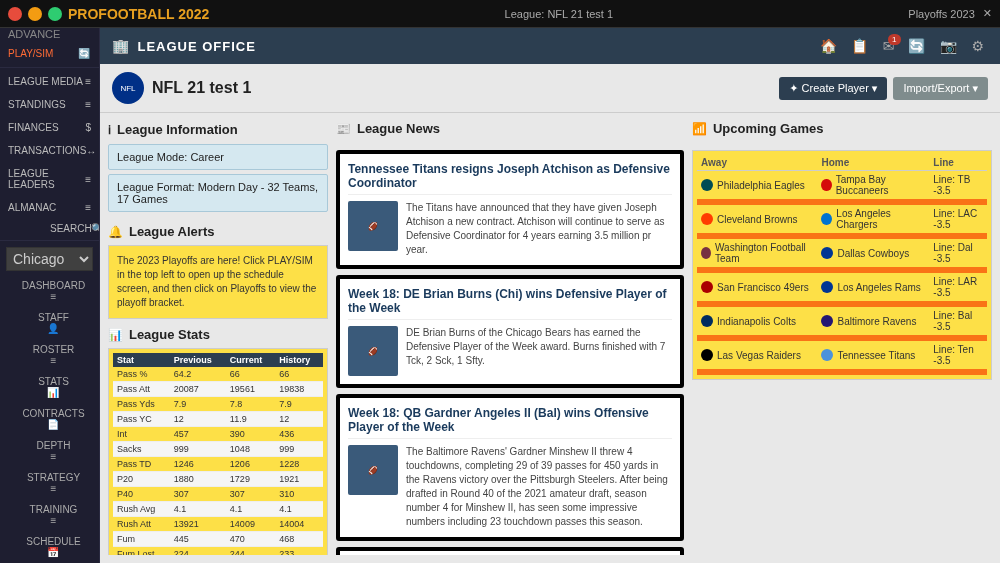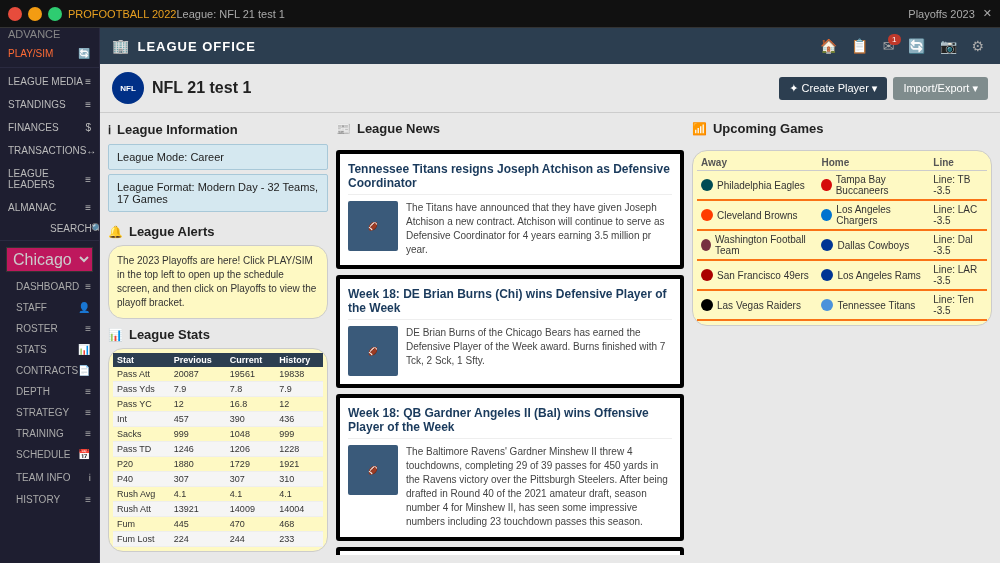--- a/index.html
+++ b/index.html
@@ -1,77 +1,77 @@
 <!DOCTYPE html>
 <html><head>
   <meta charset="utf-8">
   <style>
     * { box-sizing: border-box; margin: 0; padding: 0; }
     body { font-family: Arial, sans-serif; font-size: 12px; background: #1a1a2e; color: #ccc; width: 1000px; height: 563px; overflow: hidden; display: flex; flex-direction: column; }
 
     
     .top-bar { background: #111; height: 28px; display: flex; align-items: center; justify-content: space-between; padding: 0 8px; border-bottom: 1px solid #333; flex-shrink: 0; }
     .top-bar-left { display: flex; align-items: center; gap: 6px; }
-    .top-bar-logo { color: #e8a020; font-weight: normal; font-size: 11px; }
-    .top-bar-title { color: #aaa; font-size: 11px; flex: 1; }
+    .top-bar-logo { color: #e8a020; font-weight: bold; font-size: 14px; }
+    .top-bar-title { color: #aaa; font-size: 11px; flex: 1; text-align: center; }
     .top-bar-right { color: #aaa; font-size: 11px; display: flex; align-items: center; gap: 8px; }
     .win-btn { width: 14px; height: 14px; border-radius: 50%; display: inline-block; cursor: pointer; }
     .win-btn.close { background: #e74c3c; }
     .win-btn.min { background: #f39c12; }
     .win-btn.max { background: #2ecc71; }
 
     
     .main-layout { display: flex; flex: 1; overflow: hidden; }
 
     
     .sidebar { width: 100px; background: #1e1e30; display: flex; flex-direction: column; flex-shrink: 0; overflow-y: auto; border-right: 1px solid #2a2a40; }
     .sidebar-playoffs { background: #c0392b; color: white; padding: 10px 8px; font-size: 11px; font-weight: bold; text-align: center; cursor: pointer; }
     .sidebar-section-label { color: #888; font-size: 11px; padding: 0 8px 2px; text-transform: uppercase; }
     .sidebar-item { display: flex; align-items: center; justify-content: space-between; padding: 6px 8px; color: #bbb; font-size: 10px; cursor: pointer; }
     .sidebar-item.active { color: #ff6b35; }
     .sidebar-divider { border: none; border-top: 1px solid #2a2a40; margin: 2px 0; }
     .sidebar-search { padding: 4px 6px; margin-left: 44px; }
     .team-selector { padding: 4px 6px; }
-    .team-selector select { width: 100%; background: #be185d; border: 1px solid #333; color: #ccc; font-size: 16px; padding: 2px; }
-    .sidebar-sub-item { padding: 5px 8px 5px 16px; color: #aaa; font-size: 10px; cursor: pointer; display: flex; align-items: center; justify-content: space-between; }
+    .team-selector select { width: 100%; background: #404040; border: 1px solid #333; color: #ccc; font-size: 14px; padding: 2px; }
+    .sidebar-sub-item { padding: 5px 8px 5px 16px; color: #aaa; font-size: 10px; cursor: pointer; display: flex; align-items: center; justify-content: space-between; flex-direction: column; }
     .badge { background: #c0392b; color: white; border-radius: 8px; padding: 1px 4px; font-size: 8px; }
 
     
     .content-area { flex: 1; display: flex; flex-direction: column; overflow: hidden; background: #f0f0f0; }
 
     
     .lo-header { background: #2c3e50; color: white; padding: 6px 12px; display: flex; align-items: center; gap: 8px; flex-shrink: 0; height: 36px; }
     .lo-header-icon { font-size: 14px; }
     .lo-header-title { font-size: 13px; font-weight: bold; text-transform: uppercase; letter-spacing: 1px; flex: 1; }
     .lo-header-actions { display: flex; gap: 6px; align-items: center; }
     .lo-icon-btn { background: none; border: none; color: #aaa; font-size: 14px; cursor: pointer; padding: 2px 4px; }
 
     
     .nfl-header { background: #e8e8e8; padding: 8px 12px; display: flex; align-items: center; justify-content: space-between; border-bottom: 1px solid #ccc; flex-shrink: 0; }
     .nfl-title-area { display: flex; align-items: center; gap: 8px; }
-    .nfl-logo { width: 32px; height: 32px; background: #003087; border-radius: 50%; display: flex; align-items: center; justify-content: center; color: white; font-size: 8px; font-weight: bold; }
+    .nfl-logo { width: 32px; height: 32px; background: #003087; border-radius: 50%; display: flex; align-items: center; justify-content: center; color: white; font-size: 8px; font-weight: normal; }
     .nfl-title { font-size: 16px; font-weight: bold; color: #222; }
     .nfl-actions { display: flex; gap: 6px; }
     .btn-primary { background: #2c3e50; color: white; border: none; padding: 5px 10px; font-size: 11px; cursor: pointer; border-radius: 3px; display: flex; align-items: center; gap: 4px; }
     .btn-secondary { background: #7f8c8d; color: white; border: none; padding: 5px 10px; font-size: 11px; cursor: pointer; border-radius: 3px; display: flex; align-items: center; gap: 4px; }
 
     
     .main-content { display: flex; flex: 1; overflow: hidden; gap: 0; background: #e8e8e8; padding: 8px; gap: 8px; }
 
     
     .col-left { width: 220px; flex-shrink: 0; display: flex; flex-direction: column; gap: 8px; overflow-y: auto; }
     .col-center { flex: 1; display: flex; flex-direction: column; gap: 8px; overflow-y: auto; }
     .col-right { width: 300px; flex-shrink: 0; display: flex; flex-direction: column; gap: 8px; overflow-y: auto; }
 
     
     .section-header { display: flex; align-items: center; gap: 6px; font-size: 13px; font-weight: bold; color: #222; margin-bottom: 6px; }
     .section-icon { font-size: 12px; }
 
     
-    .card { background: #fef9c3; border: 1px solid #ccc; border-radius: 15px; padding: 8px; }
+    .card { background: #fde047; border: 1px solid #ccc; border-radius: 0; padding: 8px; }
 
     
     .info-item { background: #d5e8f0; border: 1px solid #a8c8d8; padding: 6px 8px; margin-bottom: 4px; border-radius: 2px; font-size: 11px; color: #222; }
 
     
     .alert-text { font-size: 10px; color: #333; line-height: 1.4; }
 
     
     .stats-table { width: 100%; border-collapse: collapse; font-size: 9px; }
     .stats-table th { background: #2c3e50; color: white; padding: 2px 4px; text-align: left; }
@@ -81,21 +81,21 @@
     
     .news-item { background: white; border: 4px solid #000000; border-radius: 3px; padding: 8px; margin-bottom: 6px; }
     .news-title { font-size: 12px; font-weight: bold; color: #1a3a5c; margin-bottom: 6px; border-bottom: 1px solid #eee; padding-bottom: 4px; }
     .news-body { display: flex; gap: 8px; }
     .news-img { width: 50px; height: 50px; background: #3a5a7a; border-radius: 2px; flex-shrink: 0; display: flex; align-items: center; justify-content: center; color: #7aa; font-size: 8px; }
     .news-text { font-size: 10px; color: #444; line-height: 1.4; }
 
     
     .games-table { width: 100%; border-collapse: collapse; font-size: 10px; }
     .games-table th { color: #555; padding: 2px 4px; text-align: left; border-bottom: 1px solid #ccc; font-weight: bold; font-size: 10px; }
-    .games-table td { padding: 3px 4px; border-bottom: 2px solid #f97316; color: #333; }
+    .games-table td { padding: 3px 4px; border-bottom: 6px solid #f97316; color: #333; }
     .team-cell { display: flex; align-items: center; gap: 4px; }
     .team-logo { width: 12px; height: 12px; border-radius: 50%; display: inline-block; }
 
     ::-webkit-scrollbar { width: 4px; height: 4px; }
     ::-webkit-scrollbar-track { background: #ddd; }
     ::-webkit-scrollbar-thumb { background: #999; }
   </style>
 </head>
 <body>
 
@@ -263,35 +263,41 @@
               <thead>
                 <tr>
                   <th>Stat</th>
                   <th>Previous</th>
                   <th>Current</th>
                   <th>History</th>
                 </tr>
               </thead>
               <tbody id="stats-tbody">
                   <tr>
+                    <td>Pass %</td>
+                    <td>64.2</td>
+                    <td>66</td>
+                    <td>66</td>
+                  </tr>
+                  <tr>
                     <td>Pass Att</td>
                     <td>20087</td>
                     <td>19561</td>
                     <td>19838</td>
                   </tr>
                   <tr>
                     <td>Pass Yds</td>
                     <td>7.9</td>
                     <td>7.8</td>
                     <td>7.9</td>
                   </tr>
                   <tr>
                     <td>Pass YC</td>
                     <td>12</td>
-                    <td>16.8</td>
+                    <td>11.9</td>
                     <td>12</td>
                   </tr>
                   <tr>
                     <td>Int</td>
                     <td>457</td>
                     <td>390</td>
                     <td>436</td>
                   </tr>
                   <tr>
                     <td>Sacks</td>
@@ -428,20 +434,29 @@
                   <td>
                     <div class="team-cell"><span class="team-logo" style="background: rgb(170, 0, 0);"></span>San Francisco 49ers</div>
                   </td>
                   <td>
                     <div class="team-cell"><span class="team-logo" style="background: rgb(0, 53, 148);"></span>Los Angeles Rams</div>
                   </td>
                   <td>Line: LAR -3.5</td>
                 </tr>
                 <tr>
                   <td>
+                    <div class="team-cell"><span class="team-logo" style="background: rgb(0, 44, 95);"></span>Indianapolis Colts</div>
+                  </td>
+                  <td>
+                    <div class="team-cell"><span class="team-logo" style="background: rgb(36, 23, 115);"></span>Baltimore Ravens</div>
+                  </td>
+                  <td>Line: Bal -3.5</td>
+                </tr>
+                <tr>
+                  <td>
                     <div class="team-cell"><span class="team-logo" style="background: rgb(0, 0, 0);"></span>Las Vegas Raiders</div>
                   </td>
                   <td>
                     <div class="team-cell"><span class="team-logo" style="background: rgb(75, 146, 219);"></span>Tennessee Titans</div>
                   </td>
                   <td>Line: Ten -3.5</td>
                 </tr>
               </tbody>
           </table>
         </div>

